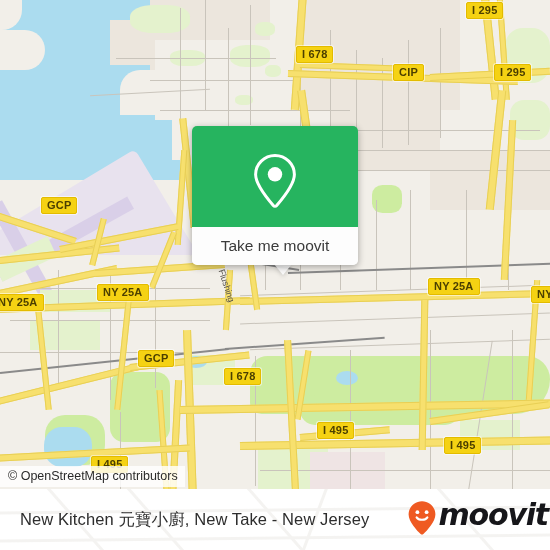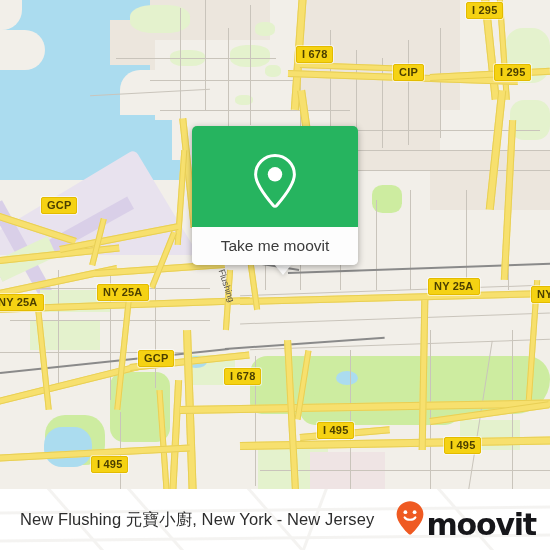--- a/index.html
+++ b/index.html
@@ -76,21 +76,21 @@
     position:absolute;left:0;top:489px;width:550px;height:61px;background:#ffffff;
     display:flex;align-items:center;
   }
   #footer-watermark{
     position:absolute;left:0;top:0;width:550px;height:61px;overflow:hidden;opacity:.55;
   }
   #footer-title{
     position:relative;margin-left:20px;font-size:16.5px;color:#2d2d2d;
     font-family:"Liberation Sans",sans-serif;white-space:nowrap;letter-spacing:.1px;
   }
-  #brand{position:absolute;right:14px;top:50%;transform:translateY(-50%);display:flex;align-items:flex-end;}
+  #brand{position:absolute;right:2px;top:50%;transform:translateY(-50%);display:flex;align-items:flex-start;font-style:italic;}
   #brand-name{
     font-size:30px;color:#16161a;font-weight:bold;letter-spacing:-1.2px;
     font-family:"DejaVu Sans",sans-serif;margin-left:2px;line-height:30px;
   }
 </style>
 </head>
 <body>
 
 <div id="screen">
 
@@ -280,20 +280,21 @@
       <span class="shield" style="left:-8px;top:294px;">NY 25A</span>
       <span class="shield" style="left:428px;top:278px;">NY 25A</span>
       <span class="shield" style="left:531px;top:286px;">NY</span>
       <span class="shield" style="left:138px;top:350px;">GCP</span>
       <span class="shield" style="left:224px;top:368px;">I 678</span>
       <span class="shield" style="left:317px;top:422px;">I 495</span>
       <span class="shield" style="left:444px;top:437px;">I 495</span>
       <span class="shield" style="left:91px;top:456px;">I 495</span>
     </div>
 
+    <div id="attrib">© OpenStreetMap contributors</div>
   </div>
 
   <div id="card-tail"></div>
 
   <div id="card">
     <div id="card-top">
       <div id="card-pin">
         <svg width="48" height="58" viewBox="0 0 48 58" aria-hidden="true">
           <path d="M24 3.5 C13.2 3.5 4.6 12.0 4.6 22.6 C4.6 32.0 17.5 48.0 22.3 53.6 C23.2 54.6 24.8 54.6 25.7 53.6 C30.5 48.0 43.4 32.0 43.4 22.6 C43.4 12.0 34.8 3.5 24 3.5 Z" fill="none" stroke="#ffffff" stroke-width="3"></path>
           <circle cx="24" cy="22.3" r="7.2" fill="#ffffff"></circle>
@@ -314,21 +315,21 @@
           <path d="M120 -10 L190 70"></path>
           <path d="M240 -10 L310 70"></path>
           <path d="M430 -10 L500 70"></path>
           <path d="M-10 24 L560 18"></path>
           <path d="M-10 52 L560 46"></path>
           <path d="M330 -10 L300 70"></path>
         </g>
       </svg>
     </div>
 
-    <div id="footer-title">New Flushing 元寶小廚, New York - New Jersey</div>
+    <div id="footer-title">New Kitchen 元寶小廚, New Take - New Jersey</div>
 
     <div id="brand">
       <span>
         <svg width="30" height="36" viewBox="0 0 30 36" aria-hidden="true">
           <path d="M15 1.2 C7.6 1.2 1.6 7.1 1.6 14.4 C1.6 21.8 10.2 30.6 13.6 34.0 C14.4 34.8 15.6 34.8 16.4 34.0 C19.8 30.6 28.4 21.8 28.4 14.4 C28.4 7.1 22.4 1.2 15 1.2 Z" fill="#ef5a22"></path>
           <circle cx="10.4" cy="12.2" r="1.9" fill="#ffffff"></circle>
           <circle cx="19.6" cy="12.2" r="1.9" fill="#ffffff"></circle>
           <path d="M9.6 17.4 C11.6 20.6 18.4 20.6 20.4 17.4" fill="none" stroke="#ffffff" stroke-width="2.1" stroke-linecap="round"></path>
         </svg>
       </span>

